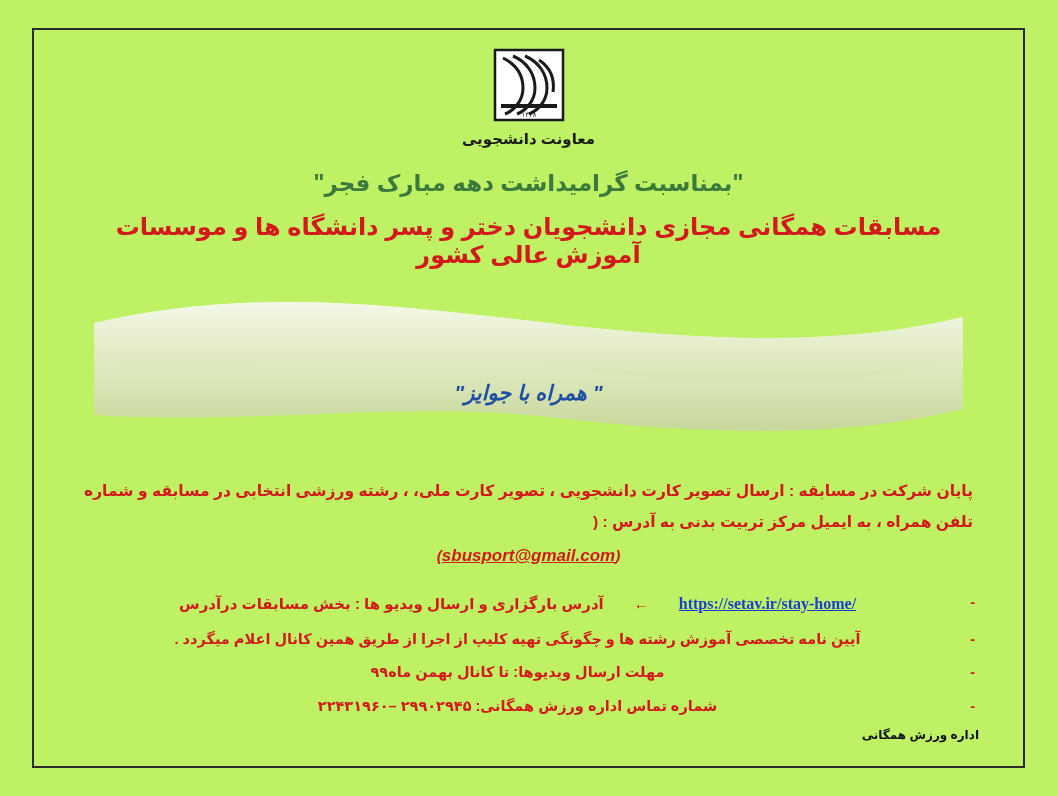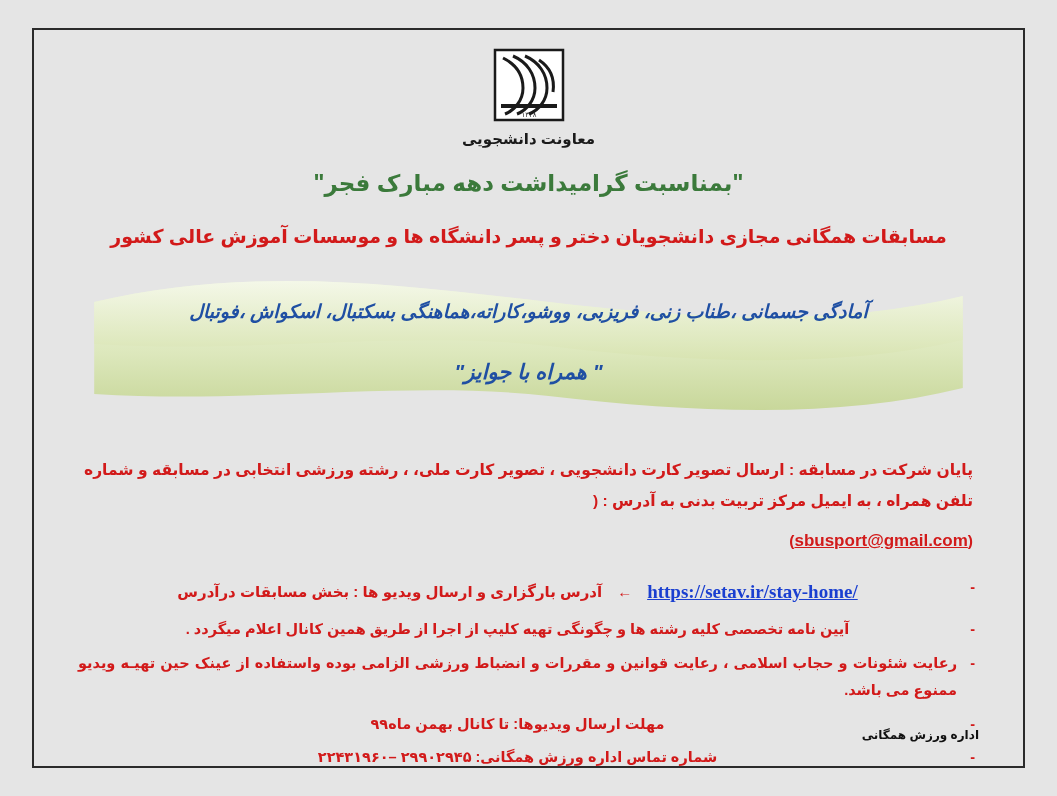--- a/index.html
+++ b/index.html
@@ -7,21 +7,21 @@
     padding: 0;
     background: #ffffff;
   }
   body {
     font-family: "Liberation Sans", "DejaVu Sans", sans-serif;
   }
   .poster {
     position: relative;
     width: 1057px;
     height: 796px;
-    background: #e5e5e5;
+    background: #bef264;
     box-sizing: border-box;
     overflow: hidden;
   }
   .frame {
     position: absolute;
     left: 32px;
     top: 28px;
     width: 993px;
     height: 740px;
     border: 2px solid #2b2b2b;
@@ -67,23 +67,23 @@
   .title-green {
     text-align: center;
     color: #3b7a3b;
     font-size: 23px;
     font-weight: bold;
     margin-top: 22px;
   }
   .title-red {
     text-align: center;
     color: #d21a1a;
-    font-size: 19px;
-    font-weight: bold;
-    margin-top: 28px;
+    font-size: 24px;
+    font-weight: bold;
+    margin-top: 16px;
     letter-spacing: -0.2px;
   }
 
   
   .banner-wrap {
     position: relative;
     margin-top: 20px;
     height: 160px;
   }
   .banner-wrap svg.banner-bg {
@@ -124,22 +124,23 @@
     text-align: justify;
     padding: 0 10px;
   }
   .cond-block .label { color: #d21a1a; }
   .cond-block .mail {
     color: #d21a1a;
     text-decoration: underline;
     font-size: 17px;
   }
   .mail-line {
-    text-align: right;
-    margin-top: 8px;
+    text-align: center;
+    margin-top: 2px;
+    font-style: italic;
   }
 
   ul.bullets {
     list-style: none;
     margin: 16px 0 0 0;
     padding: 0 4px 0 4px;
   }
   ul.bullets > li {
     position: relative;
     color: #d21a1a;
@@ -157,28 +158,28 @@
     top: 0;
     color: #d21a1a;
     font-weight: bold;
   }
   .li-center { text-align: center !important; }
   .link-row {
     display: flex;
     flex-direction: row-reverse;
     align-items: center;
     justify-content: center;
-    gap: 15px;
+    gap: 30px;
   }
   .link-row .lbl { color: #d21a1a; font-size: 15px; font-weight: bold; }
   .link-row .arrow { color: #d21a1a; font-size: 15px; }
   .url {
     color: #1a3fd0;
     text-decoration: underline;
-    font-size: 19px;
+    font-size: 16px;
     font-weight: bold;
     direction: ltr;
     unicode-bidi: embed;
     font-family: "Liberation Serif", "DejaVu Serif", serif;
   }
   .phone-line {
     text-align: center;
     direction: rtl;
   }
 
@@ -234,41 +235,39 @@
             <stop offset="100%" stop-color="#c8d79a"></stop>
           </linearGradient>
           <linearGradient id="gradB" x1="0" y1="0" x2="0" y2="1">
             <stop offset="0%" stop-color="#f6f9ec"></stop>
             <stop offset="100%" stop-color="#d7e3af"></stop>
           </linearGradient>
         </defs>
         <path d="M20,34 C 180,-4 330,18 470,34 C 620,52 760,58 880,28 L 880,120 C 760,150 620,146 470,128 C 330,112 180,136 20,126 Z" fill="url(#gradA)"></path>
         <path d="M20,34 C 180,-4 330,18 470,34 C 620,52 760,58 880,28 L 880,72 C 760,100 620,96 470,78 C 330,62 180,86 20,76 Z" fill="url(#gradB)" opacity="0.75"></path>
       </svg>
-      <div class="banner-text">آمادگی جسمانی ،طناب زنی، فریزبی، ووشو،کاراته،هماهنگی بسکتبال، اسکواش ،فوتبال</div>
       <div class="banner-text2">"  همراه با جوایز"</div>
     </div>
 
     <div class="cond-block">
       <span class="label">پایان شرکت در مسابقه :</span><span> ارسال تصویر کارت دانشجویی ، تصویر کارت ملی، ، رشته ورزشی انتخابی در مسابقه و شماره تلفن همراه ، به ایمیل مرکز تربیت بدنی به آدرس : (</span>
       <div class="mail-line">
         <span>(</span><a class="mail" href="#">sbusport@gmail.com</a><span>)</span>
       </div>
     </div>
 
     <ul class="bullets">
       <li class="li-center">
         <span class="link-row">
           <span class="lbl">آدرس بارگزاری و ارسال ویدیو ها : بخش مسابقات درآدرس</span>
           <span class="arrow">←</span>
           <a class="url" href="#">https://setav.ir/stay-home/</a>
         </span>
       </li>
-      <li class="li-center">آیین نامه تخصصی کلیه رشته ها و چگونگی تهیه کلیپ از اجرا از طریق همین کانال اعلام میگردد .</li>
-      <li>رعایت شئونات و حجاب اسلامی ، رعایت قوانین و مقررات و انضباط ورزشی الزامی بوده واستفاده از عینک حین تهیـه ویدیو ممنوع می باشد.</li>
+      <li class="li-center">آیین نامه تخصصی آموزش رشته ها و چگونگی تهیه کلیپ از اجرا از طریق همین کانال اعلام میگردد .</li>
       <li class="li-center">مهلت ارسال ویدیوها: تا کانال بهمن ماه۹۹</li>
       <li class="li-center phone-line">شماره تماس اداره ورزش همگانی: ۲۹۹۰۲۹۴۵ –۲۲۴۳۱۹۶۰</li>
     </ul>
 
     <div class="footer">
       <div class="org">اداره ورزش همگانی</div>
     </div>
 
   </div>
 </div>

